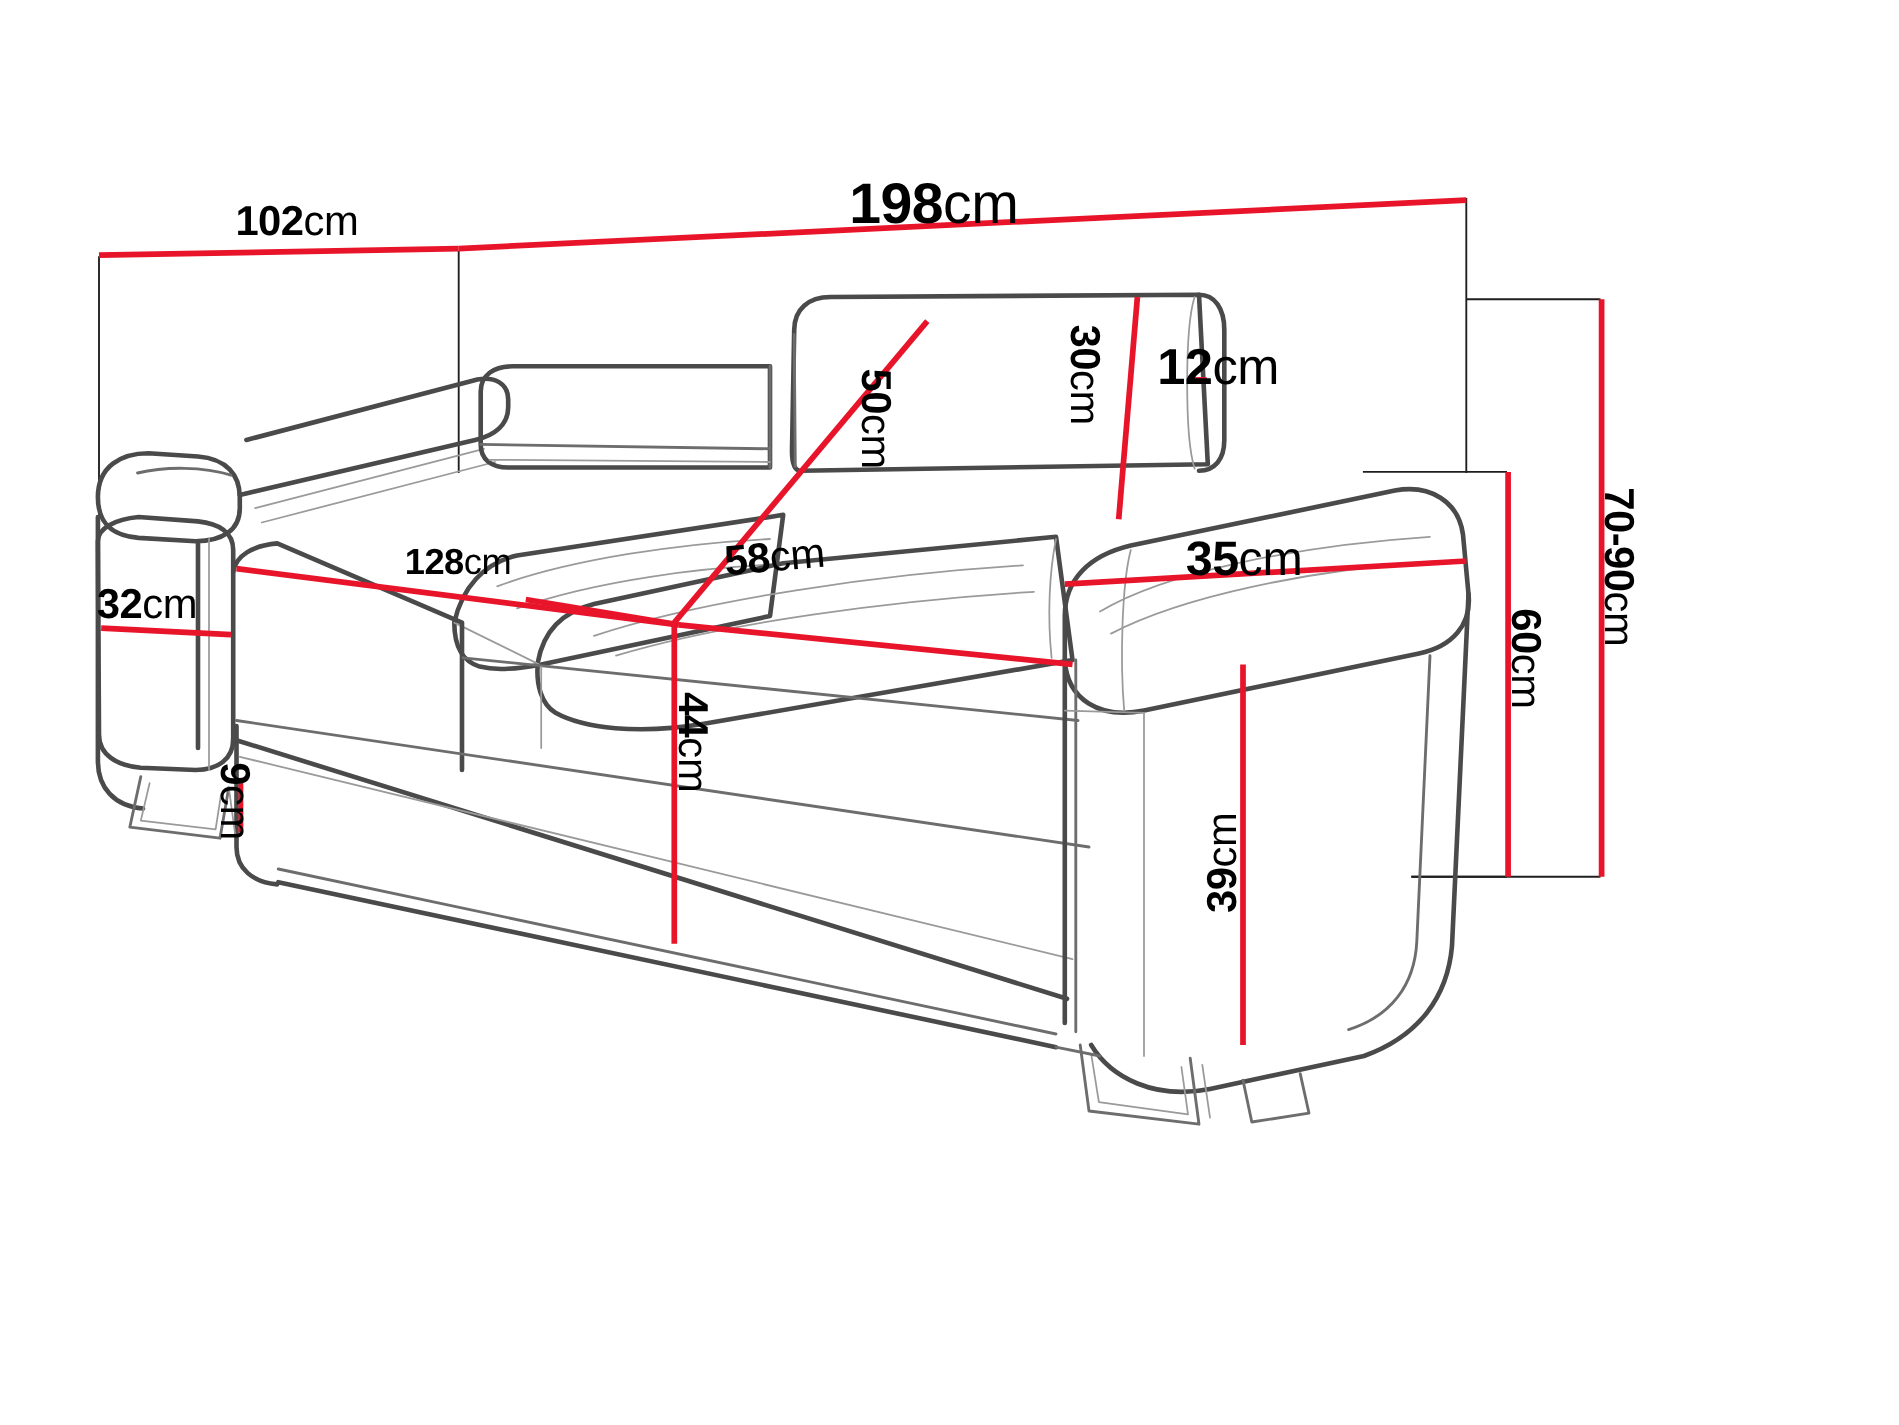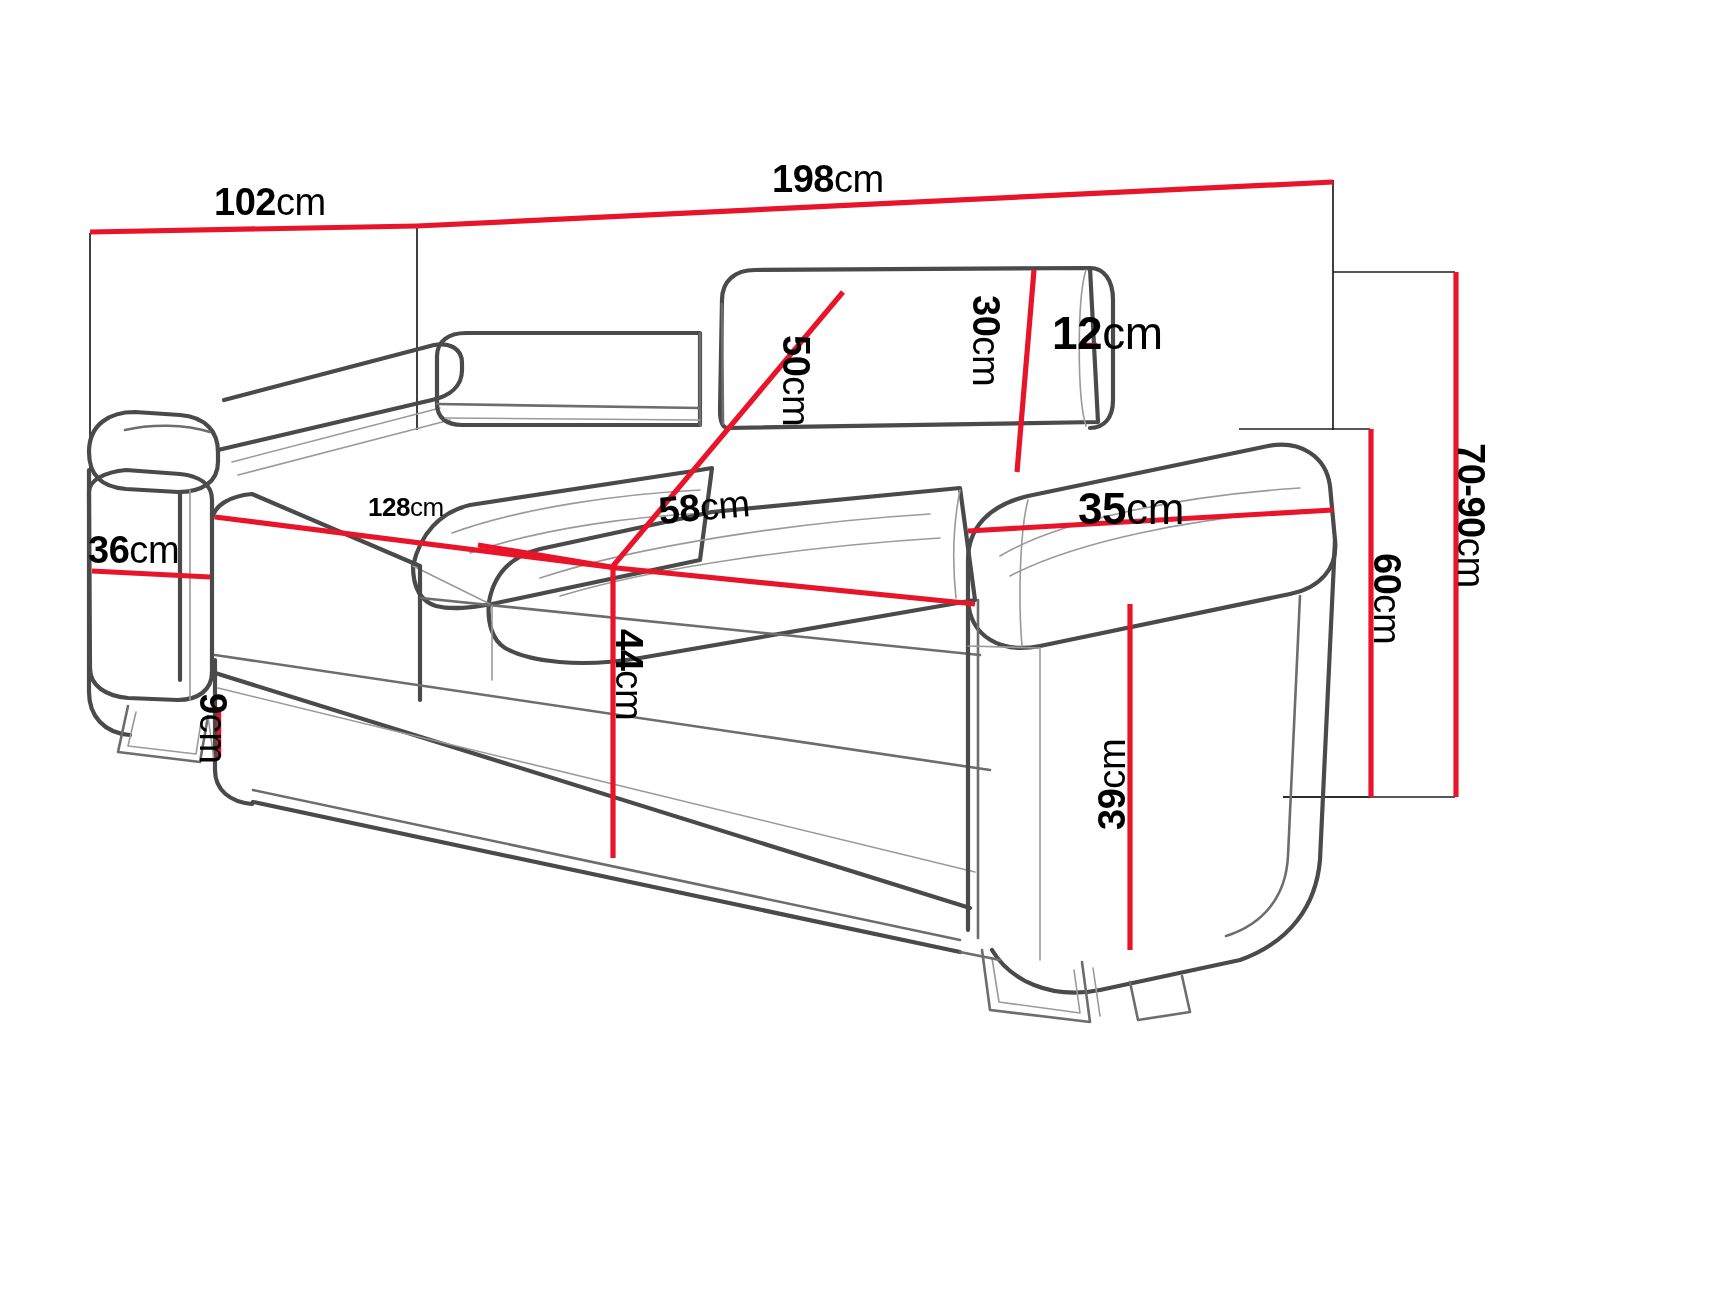--- a/index.html
+++ b/index.html
@@ -216,41 +216,41 @@
       <path class="dimline" d="M1371,429 L1371,797"></path>
 
       <path class="dimline" d="M1456,272 L1456,797"></path>
     </g>
   </svg>
 
   <div class="dim-label" style="left:214px; top:183px; font-size:38px;">
     <span class="num">102</span><span class="unit">cm</span>
   </div>
 
-  <div class="dim-label" style="left:772px; top:160px; font-size:38px;">
+  <div class="dim-label" style="left:772px; top:160px; font-size:52px;">
     <span class="num">198</span><span class="unit">cm</span>
   </div>
 
   <div class="dim-label rot-cw" style="left:815px; top:335px; font-size:38px;">
     <span class="num">50</span><span class="unit">cm</span>
   </div>
 
   <div class="dim-label rot-cw" style="left:1005px; top:295px; font-size:38px;">
     <span class="num">30</span><span class="unit">cm</span>
   </div>
 
   <div class="dim-label" style="left:1052px; top:310px; font-size:46px;">
     <span class="num">12</span><span class="unit">cm</span>
   </div>
 
   <div class="dim-label" style="left:88px; top:531px; font-size:38px;">
-    <span class="num">36</span><span class="unit">cm</span>
-  </div>
-
-  <div class="dim-label" style="left:368px; top:494px; font-size:26px;">
+    <span class="num">32</span><span class="unit">cm</span>
+  </div>
+
+  <div class="dim-label" style="left:368px; top:494px; font-size:33px;">
     <span class="num">128</span><span class="unit">cm</span>
   </div>
 
   <div class="dim-label" style="left:657px; top:492px; font-size:38px; transform:rotate(-5deg); transform-origin:left top;">
     <span class="num">58</span><span class="unit">cm</span>
   </div>
 
   <div class="dim-label" style="left:1078px; top:487px; font-size:44px;">
     <span class="num">35</span><span class="unit">cm</span>
   </div>

